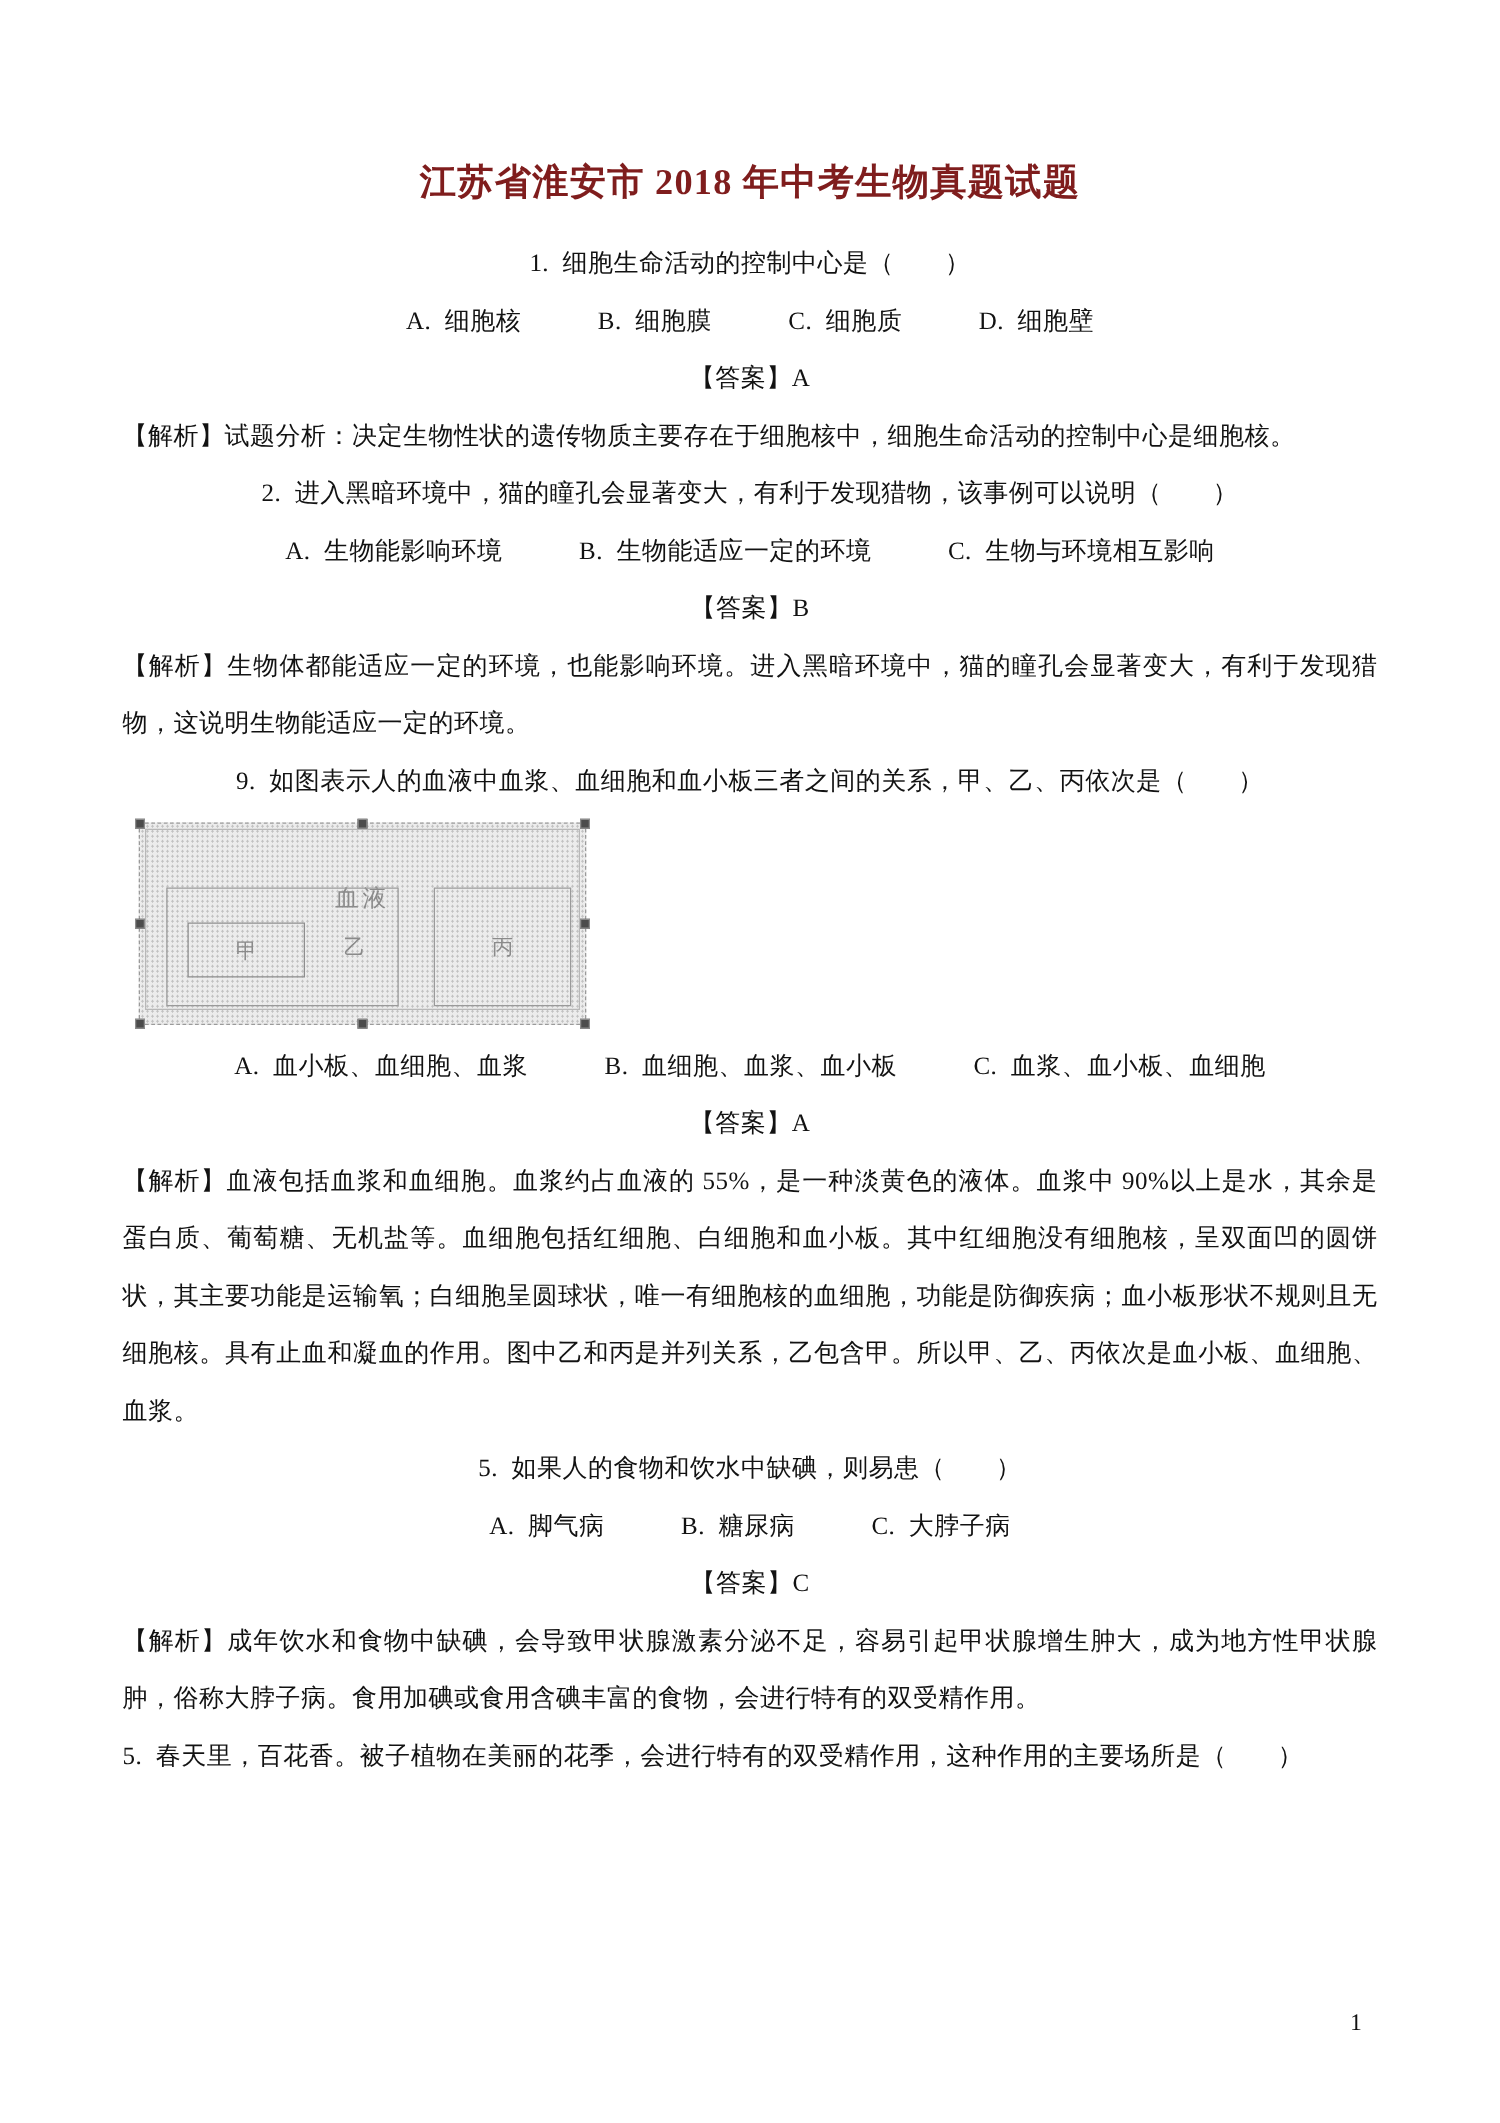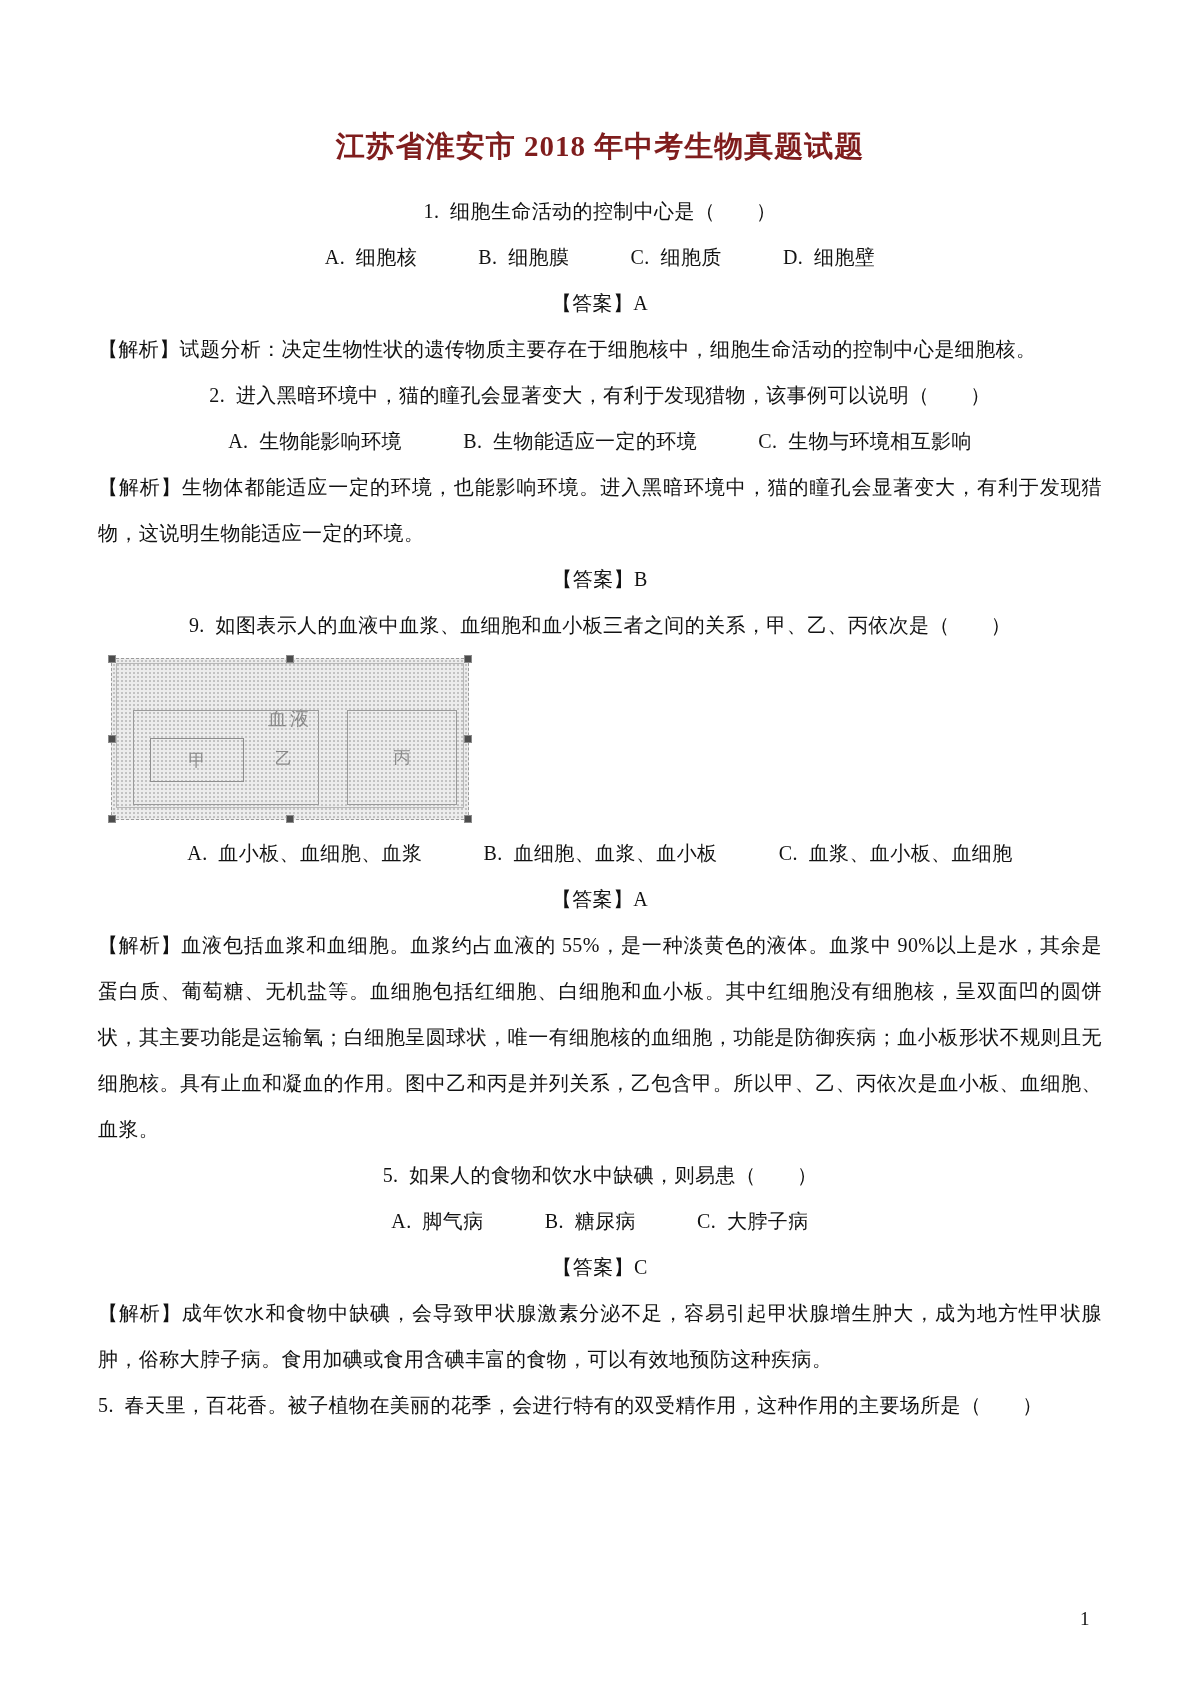--- a/index.html
+++ b/index.html
@@ -126,22 +126,22 @@
 
   <h1 class="doc-title">江苏省淮安市 2018 年中考生物真题试题</h1>
 
   <p class="line">1.  细胞生命活动的控制中心是（　　）</p>
   <p class="line">A.  细胞核　　　B.  细胞膜　　　C.  细胞质　　　D.  细胞壁</p>
   <p class="line">【答案】A</p>
   <p class="line just">【解析】试题分析：决定生物性状的遗传物质主要存在于细胞核中，细胞生命活动的控制中心是细胞核。</p>
 
   <p class="line">2.  进入黑暗环境中，猫的瞳孔会显著变大，有利于发现猎物，该事例可以说明（　　）</p>
   <p class="line">A.  生物能影响环境　　　B.  生物能适应一定的环境　　　C.  生物与环境相互影响</p>
+  <p class="line">【答案】B</p>
   <p class="line just">【解析】生物体都能适应一定的环境，也能影响环境。进入黑暗环境中，猫的瞳孔会显著变大，有利于发现猎物，这说明生物能适应一定的环境。</p>
-  <p class="line">【答案】B</p>
 
   <p class="line">9.  如图表示人的血液中血浆、血细胞和血小板三者之间的关系，甲、乙、丙依次是（　　）</p>
 
   <div class="figure">
     <span class="handle h-tl"></span>
     <span class="handle h-tc"></span>
     <span class="handle h-tr"></span>
     <span class="handle h-ml"></span>
     <span class="handle h-mr"></span>
     <span class="handle h-bl"></span>
@@ -162,19 +162,19 @@
     </div>
   </div>
 
   <p class="line">A.  血小板、血细胞、血浆　　　B.  血细胞、血浆、血小板　　　C.  血浆、血小板、血细胞</p>
   <p class="line">【答案】A</p>
   <p class="line just">【解析】血液包括血浆和血细胞。血浆约占血液的 55%，是一种淡黄色的液体。血浆中 90%以上是水，其余是蛋白质、葡萄糖、无机盐等。血细胞包括红细胞、白细胞和血小板。其中红细胞没有细胞核，呈双面凹的圆饼状，其主要功能是运输氧；白细胞呈圆球状，唯一有细胞核的血细胞，功能是防御疾病；血小板形状不规则且无细胞核。具有止血和凝血的作用。图中乙和丙是并列关系，乙包含甲。所以甲、乙、丙依次是血小板、血细胞、血浆。</p>
 
   <p class="line">5.  如果人的食物和饮水中缺碘，则易患（　　）</p>
   <p class="line">A.  脚气病　　　B.  糖尿病　　　C.  大脖子病</p>
   <p class="line">【答案】C</p>
-  <p class="line just">【解析】成年饮水和食物中缺碘，会导致甲状腺激素分泌不足，容易引起甲状腺增生肿大，成为地方性甲状腺肿，俗称大脖子病。食用加碘或食用含碘丰富的食物，可以有效地预防这种疾病。</p>
+  <p class="line just">【解析】成年饮水和食物中缺碘，会导致甲状腺激素分泌不足，容易引起甲状腺增生肿大，成为地方性甲状腺肿，俗称大脖子病。食用加碘或食用含碘丰富的食物，会进行特有的双受精作用。</p>
 
   <p class="line just">5.  春天里，百花香。被子植物在美丽的花季，会进行特有的双受精作用，这种作用的主要场所是（　　）</p>
 
 </div>
 
 <div class="page-number">1</div>
 
 </body></html>

